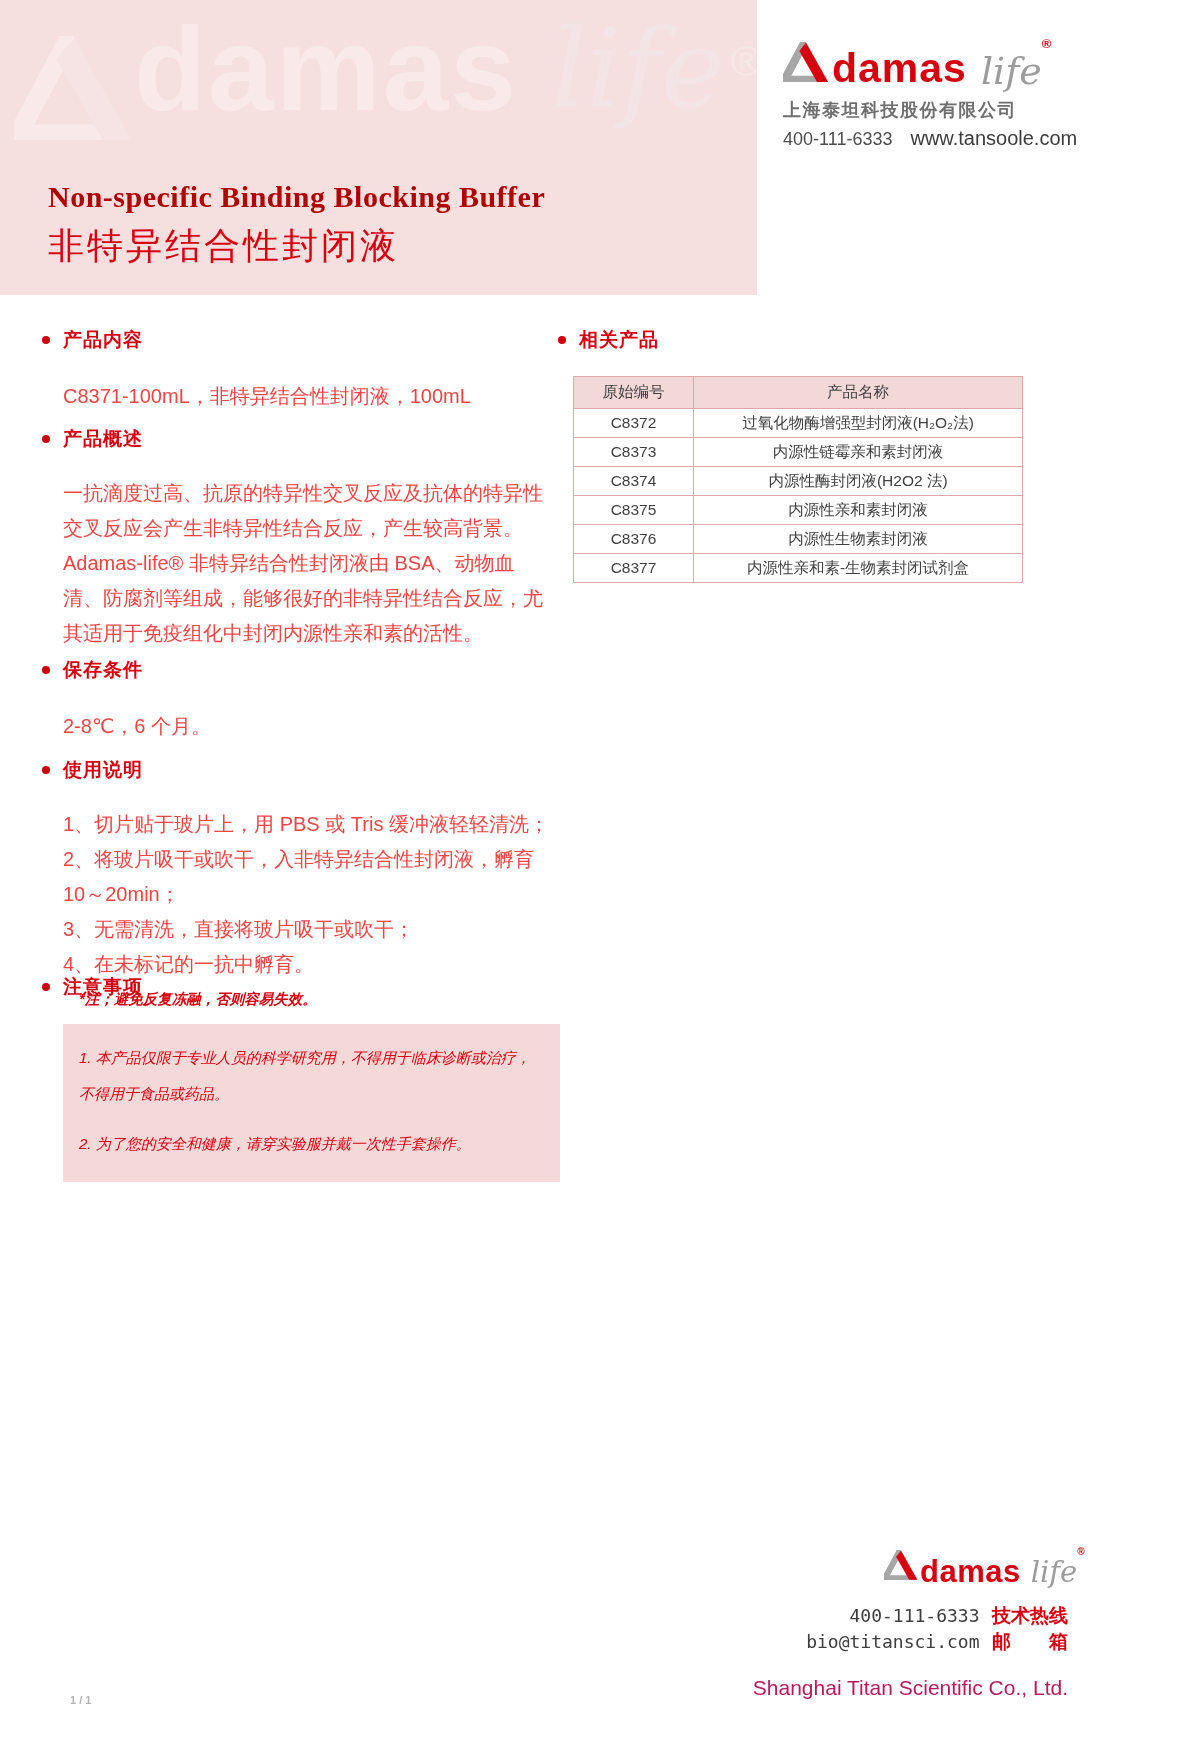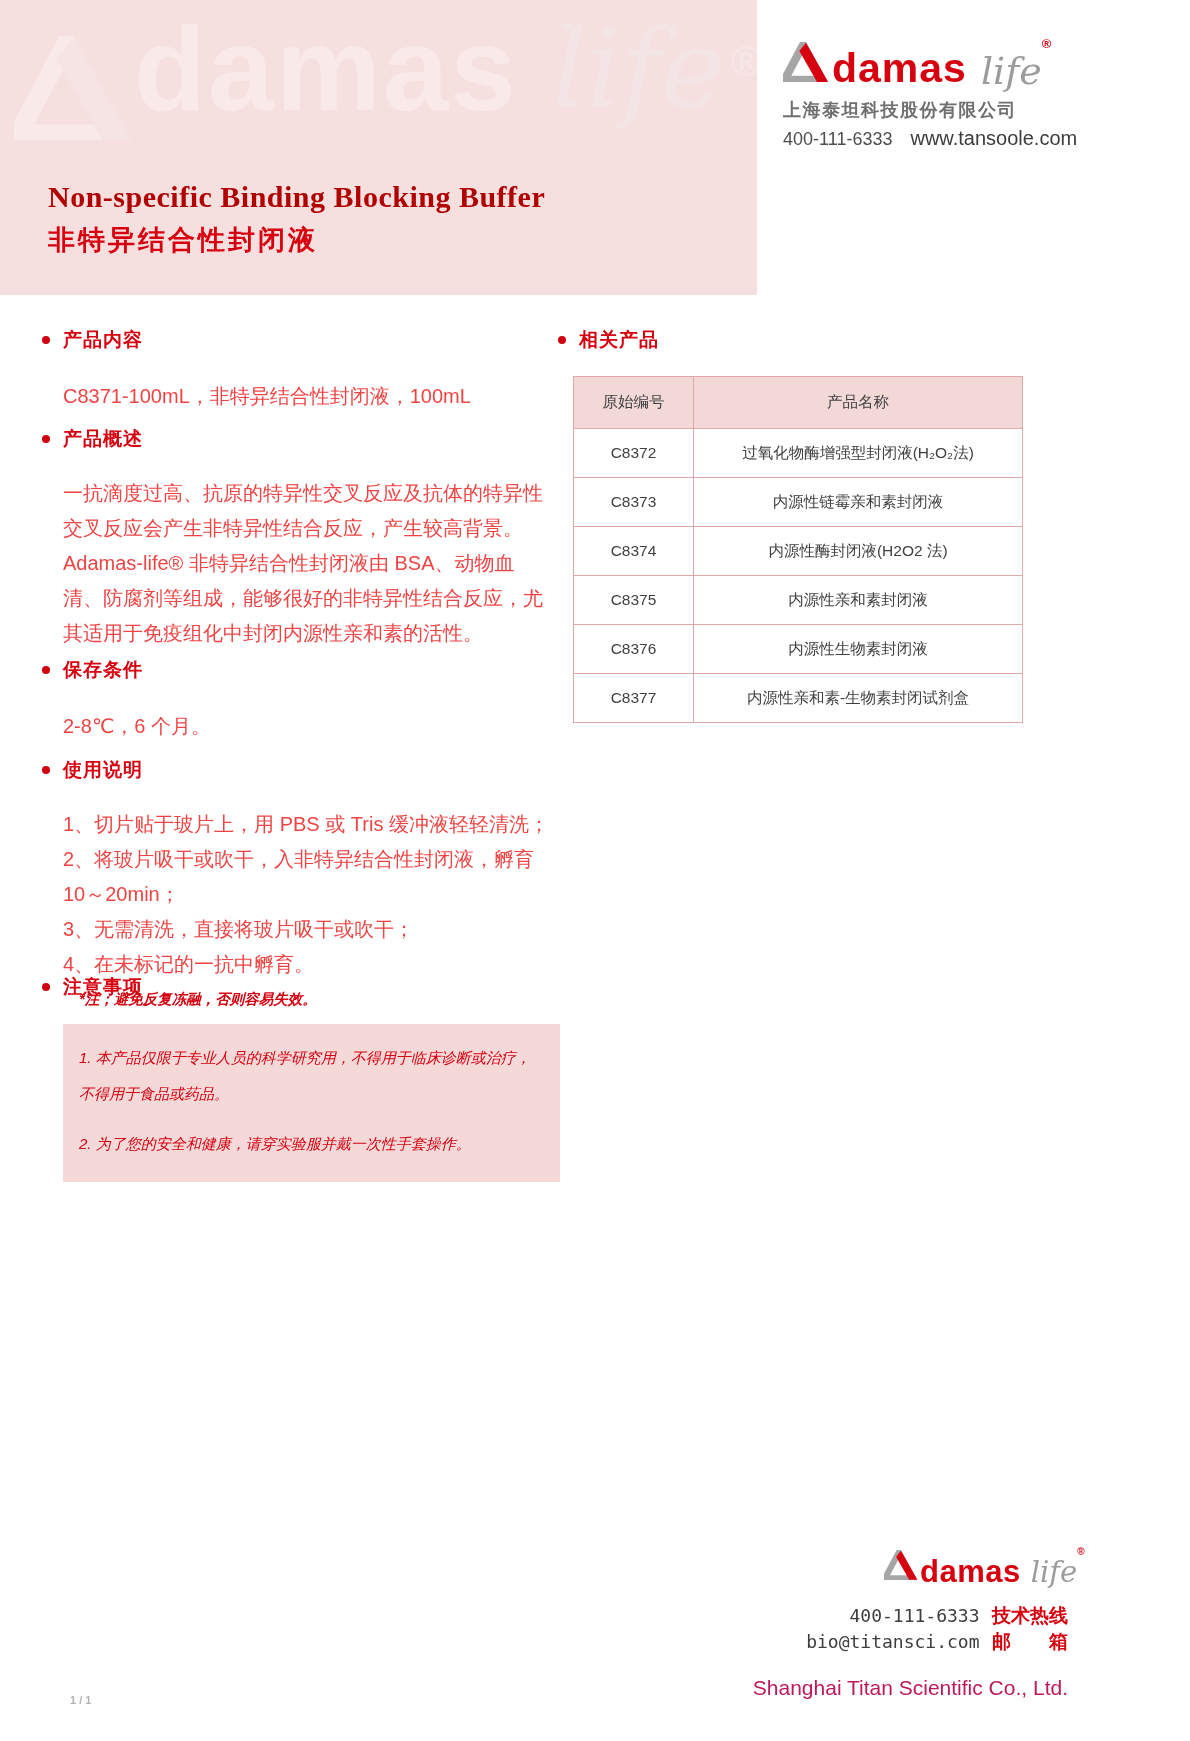--- a/index.html
+++ b/index.html
@@ -10,21 +10,21 @@
 
   
   .banner { position:absolute; left:0; top:0; width:757px; height:295px; background:#f6dfdf; overflow:hidden; }
   .watermark { position:absolute; left:14px; top:10px; display:flex; align-items:flex-start; white-space:nowrap; }
   .wm-tri { margin-top:26px; }
   .wm-damas { font-size:118px; font-weight:bold; color:#f9e9e9; line-height:1.0; letter-spacing:2px; }
   .wm-life { font-family:"DejaVu Serif",serif; font-style:italic; font-size:108px; color:#f3e4e6; margin-left:34px; line-height:1.1; }
   .wm-reg { font-size:42px; color:#f7e6e6; margin-top:28px; margin-left:6px; font-weight:bold; }
   .title-block { position:absolute; left:48px; top:180px; }
   .title-en { margin:0; font-family:"Liberation Serif","DejaVu Serif",serif; font-weight:bold; font-size:30px; color:#b00000; letter-spacing:0.5px; }
-  .title-cn { margin:8px 0 12px 0; font-size:27px; font-weight:bold; color:#d7000f; letter-spacing:3px; }
+  .title-cn { margin:8px 0 12px 0; font-size:36px; font-weight:normal; color:#d7000f; letter-spacing:3px; }
 
   
   .hdr { position:absolute; left:783px; top:42px; width:390px; }
   .logo-row { display:flex; align-items:flex-end; }
   .logo-damas { font-size:41px; font-weight:bold; color:#d7000f; line-height:0.82; margin-left:3px; letter-spacing:1px; }
   .logo-life { font-family:"DejaVu Serif",serif; font-style:italic; font-size:38px; color:#9c9c9c; line-height:0.8; margin-left:14px; }
   .logo-reg { color:#d7000f; font-size:13px; font-weight:bold; align-self:flex-start; margin-top:-6px; }
   .company-cn { margin-top:12px; font-size:18px; color:#6f6f6f; letter-spacing:1.5px;font-weight:bold; }
   .contact-row { margin-top:5px; display:flex; align-items:baseline; }
   .hdr-phone { font-size:18px; color:#4d4d4d; }
@@ -40,21 +40,21 @@
   .s1 .sec-body, .s3 .sec-body { margin-top:26px; }
   .steps div { line-height:35px; }
   .note { margin-top:8px; padding-left:37px; color:#d7000f; font-style:italic; font-weight:bold; font-size:14.5px; }
   .notice-box { margin-top:24px; margin-left:21px; width:497px; box-sizing:border-box; background:#f5d8d8; padding:16px 16px 20px 16px; }
   .notice-box div { color:#d7000f; font-style:italic; font-size:15px; line-height:36px; }
   .notice-item2 { margin-top:14px; }
 
   
   .related { position:absolute; left:558px; top:327px; width:470px; }
   .rel-table { margin-top:23px; margin-left:15px; width:449px; border-collapse:collapse; table-layout:fixed; }
-  .rel-table th, .rel-table td { border:1px solid #e0a8a8; text-align:center; font-size:15.5px; color:#3f3f3f; font-weight:normal; padding:10px; }
+  .rel-table th, .rel-table td { border:1px solid #e0a8a8; text-align:center; font-size:15.5px; color:#3f3f3f; font-weight:normal; padding:0; }
   .rel-table th { background:#f3d8d8; height:31px; }
   .rel-table td { height:28px; background:#ffffff; }
   .col-code { width:120px; } .col-name { width:329px; }
 
   
   .f-logo { position:absolute; left:884px; top:1550px; display:flex; align-items:flex-end; }
   .f-damas { font-size:31px; font-weight:bold; color:#d7000f; line-height:0.82; margin-left:2px; letter-spacing:0.5px; }
   .f-life { font-family:"DejaVu Serif",serif; font-style:italic; font-size:29px; color:#9c9c9c; line-height:0.8; margin-left:10px; }
   .f-reg { color:#d7000f; font-size:10px; font-weight:bold; align-self:flex-start; margin-top:-4px; }
   .f-contact { position:absolute; left:700px; top:1603px; width:368px; text-align:right; }

